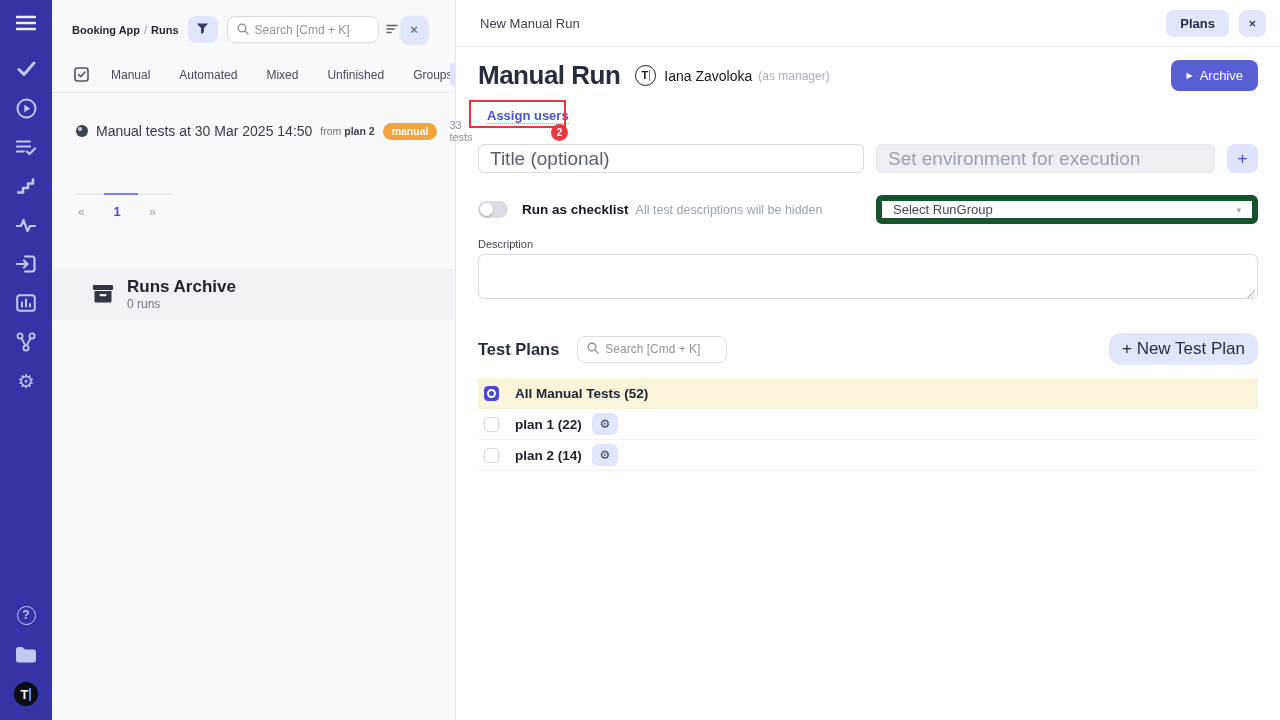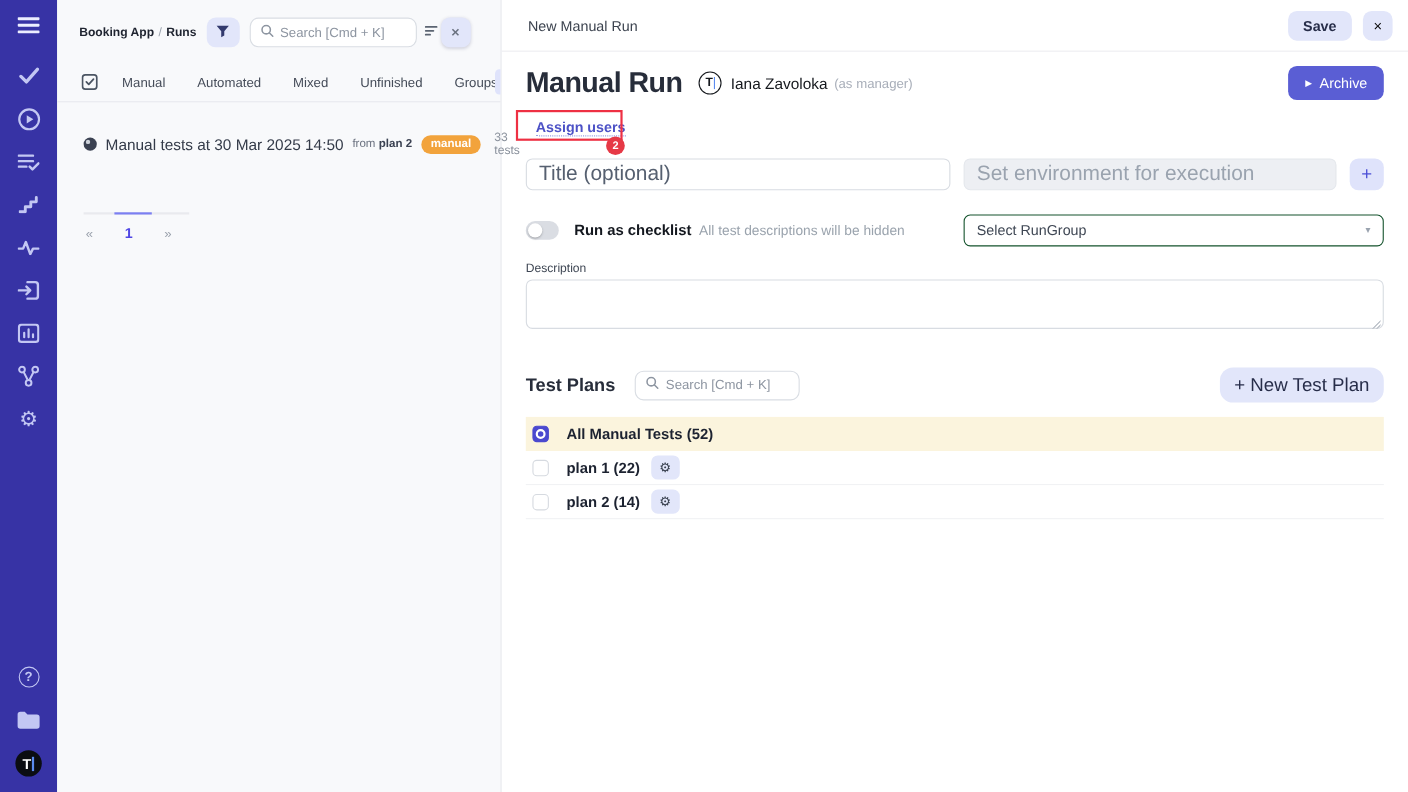--- a/index.html
+++ b/index.html
@@ -86,21 +86,21 @@
   .title-input::placeholder { color:#566070; }
   .env-input { flex:1; background:#edeff3; border:1px solid #e4e7ec; }
   .env-input::placeholder { color:#9aa3af; }
   .add-btn { width:31px; height:29px; background:#dfe3fb; color:#4b4fd6; font-size:17px; border-radius:8px; flex:none; font-family:"Liberation Sans", sans-serif; }
 
   .form-row2 { display:flex; align-items:center; margin-top:22px; }
   .toggle { width:30px; height:17px; background:#dadde3; border-radius:999px; position:relative; cursor:pointer; flex:none; }
   .toggle::after { content:""; position:absolute; left:2px; top:2px; width:13px; height:13px; background:#fff; border-radius:50%; box-shadow:0 1px 2px rgba(0,0,0,.25); }
   .chk-label { font-size:13.5px; font-weight:bold; color:#14181f; margin-left:14px; }
   .chk-hint { font-size:12.5px; color:#9aa3ad; margin-left:7px; }
-  .select { margin-left:auto; width:382px; height:29px; border:1px solid #14532d; border-radius:6px; background:#fff; display:flex; align-items:center; padding:0 11px; font-size:13px; color:#3f4754; cursor:pointer; position:relative; }
+  .select { margin-left:auto; width:382px; height:29px; border:6px solid #14532d; border-radius:6px; background:#fff; display:flex; align-items:center; padding:0 11px; font-size:13px; color:#3f4754; cursor:pointer; position:relative; }
   .select .caret { margin-left:auto; font-size:9px; color:#9aa3af; font-family:"DejaVu Sans", sans-serif; }
 
   .form-row3 { margin-top:14px; }
   .desc-label { font-size:11px; color:#3f4754; margin-bottom:4px; }
   .desc-area { width:780px; height:45px; border:1px solid #d8dce2; border-radius:6px; resize:none; outline:none; font-family:"Liberation Sans", sans-serif; font-size:13px; padding:6px 10px; position:relative; }
   .desc-wrap { position:relative; width:780px; }
   .resize-grip { position:absolute; right:3px; bottom:5px; width:9px; height:9px; background:
      linear-gradient(135deg, transparent 0 55%, #c3c8cf 55% 63%, transparent 63% 75%, #c3c8cf 75% 83%, transparent 83%); pointer-events:none; }
 
   .tp-section { margin-top:30px; width:780px; }
@@ -243,27 +243,40 @@
 
     <div class="pagination">
       <span class="pag-active-bar"></span>
       <div class="pag-btns">
         <button class="pag-btn">«</button>
         <button class="pag-page">1</button>
         <button class="pag-btn">»</button>
       </div>
     </div>
 
+    <div class="archive-row">
+      <span class="archive-icon">
+        <svg width="22" height="20" viewBox="0 0 22 20">
+            <rect x="1" y="1" width="20" height="5" rx="1" fill="#2f3542"></rect>
+            <path d="M2.5 7h17v10a1.5 1.5 0 01-1.5 1.5H4A1.5 1.5 0 012.5 17z" fill="#2f3542"></path>
+            <rect x="7.5" y="10" width="7" height="2.2" rx="1" fill="#f1f2f5"></rect>
+          </svg>
+      </span>
+      <div>
+        <div class="archive-title">Runs Archive</div>
+        <div class="archive-sub">0 runs</div>
+      </div>
+    </div>
   </section>
 
   <section class="main">
     <div class="main-header">
       <span class="mh-title">New Manual Run</span>
       <div class="mh-actions">
-        <button class="save-btn">Save</button>
+        <button class="save-btn">Plans</button>
         <button class="btn-chip mh-close">×</button>
       </div>
     </div>
 
     <div class="content">
       <div class="run-head">
         <h1 class="run-h1">Manual Run</h1>
         <span class="avatar">
             <i>T</i>
           </span>

